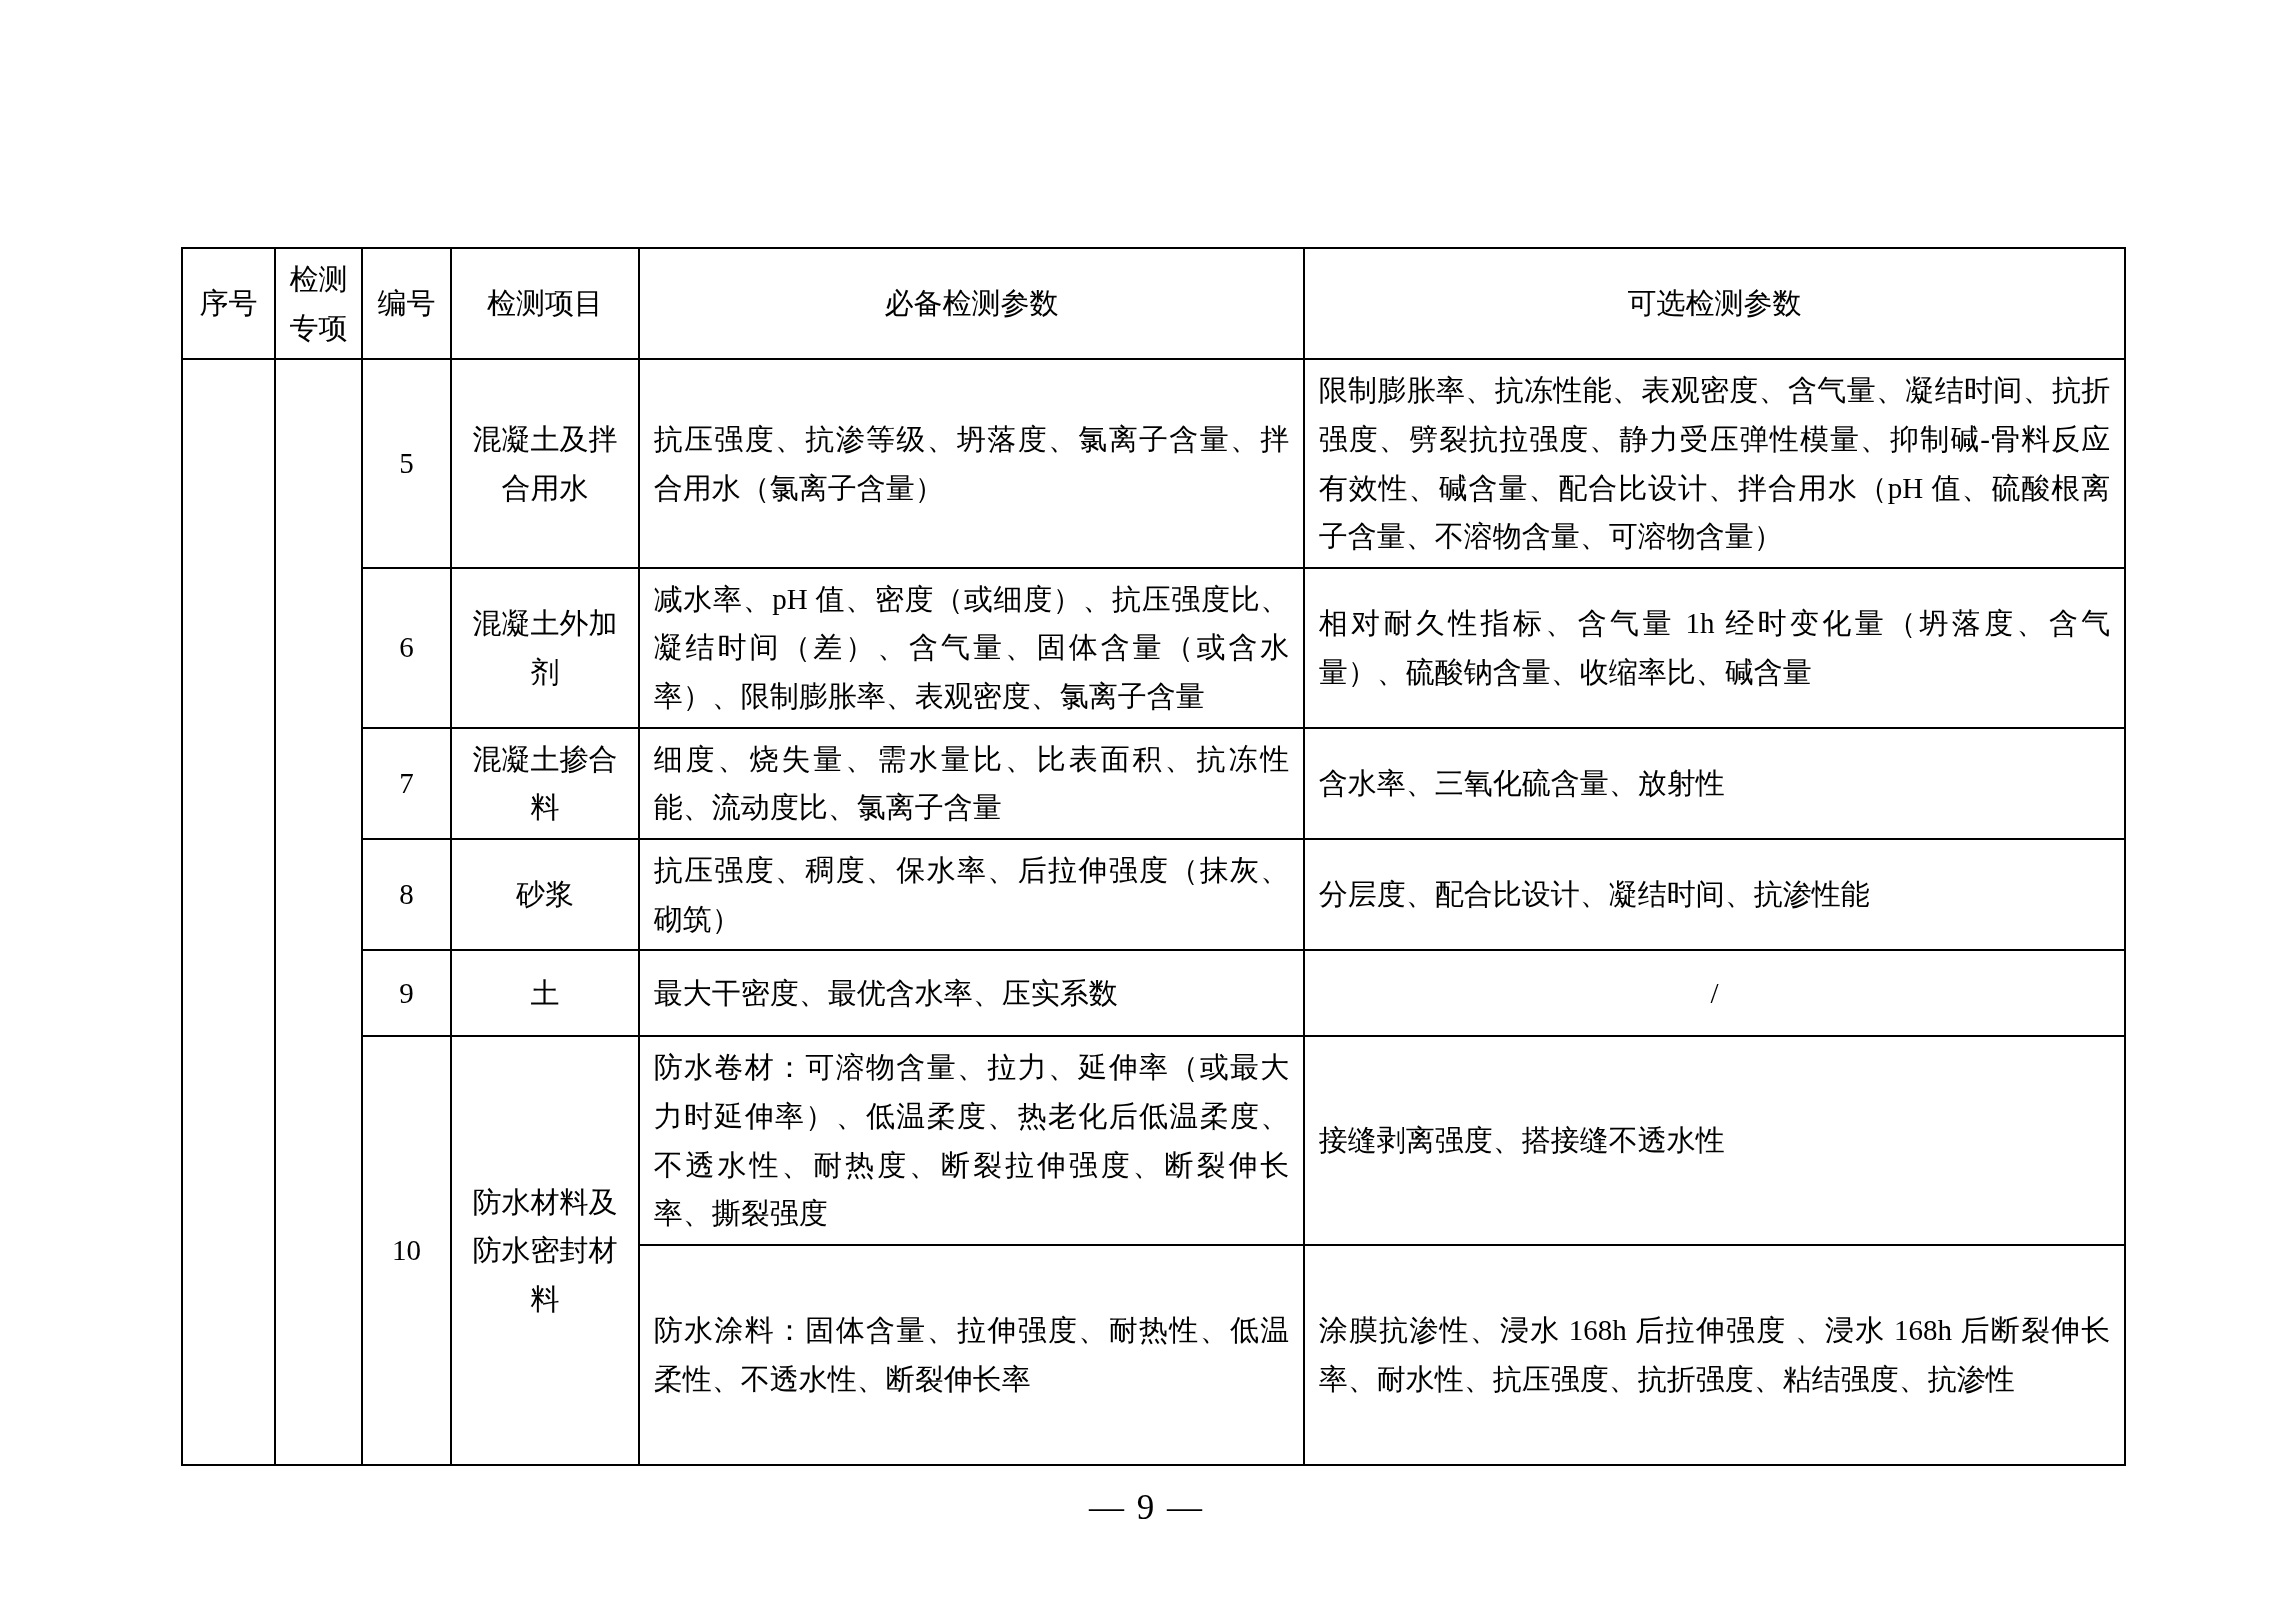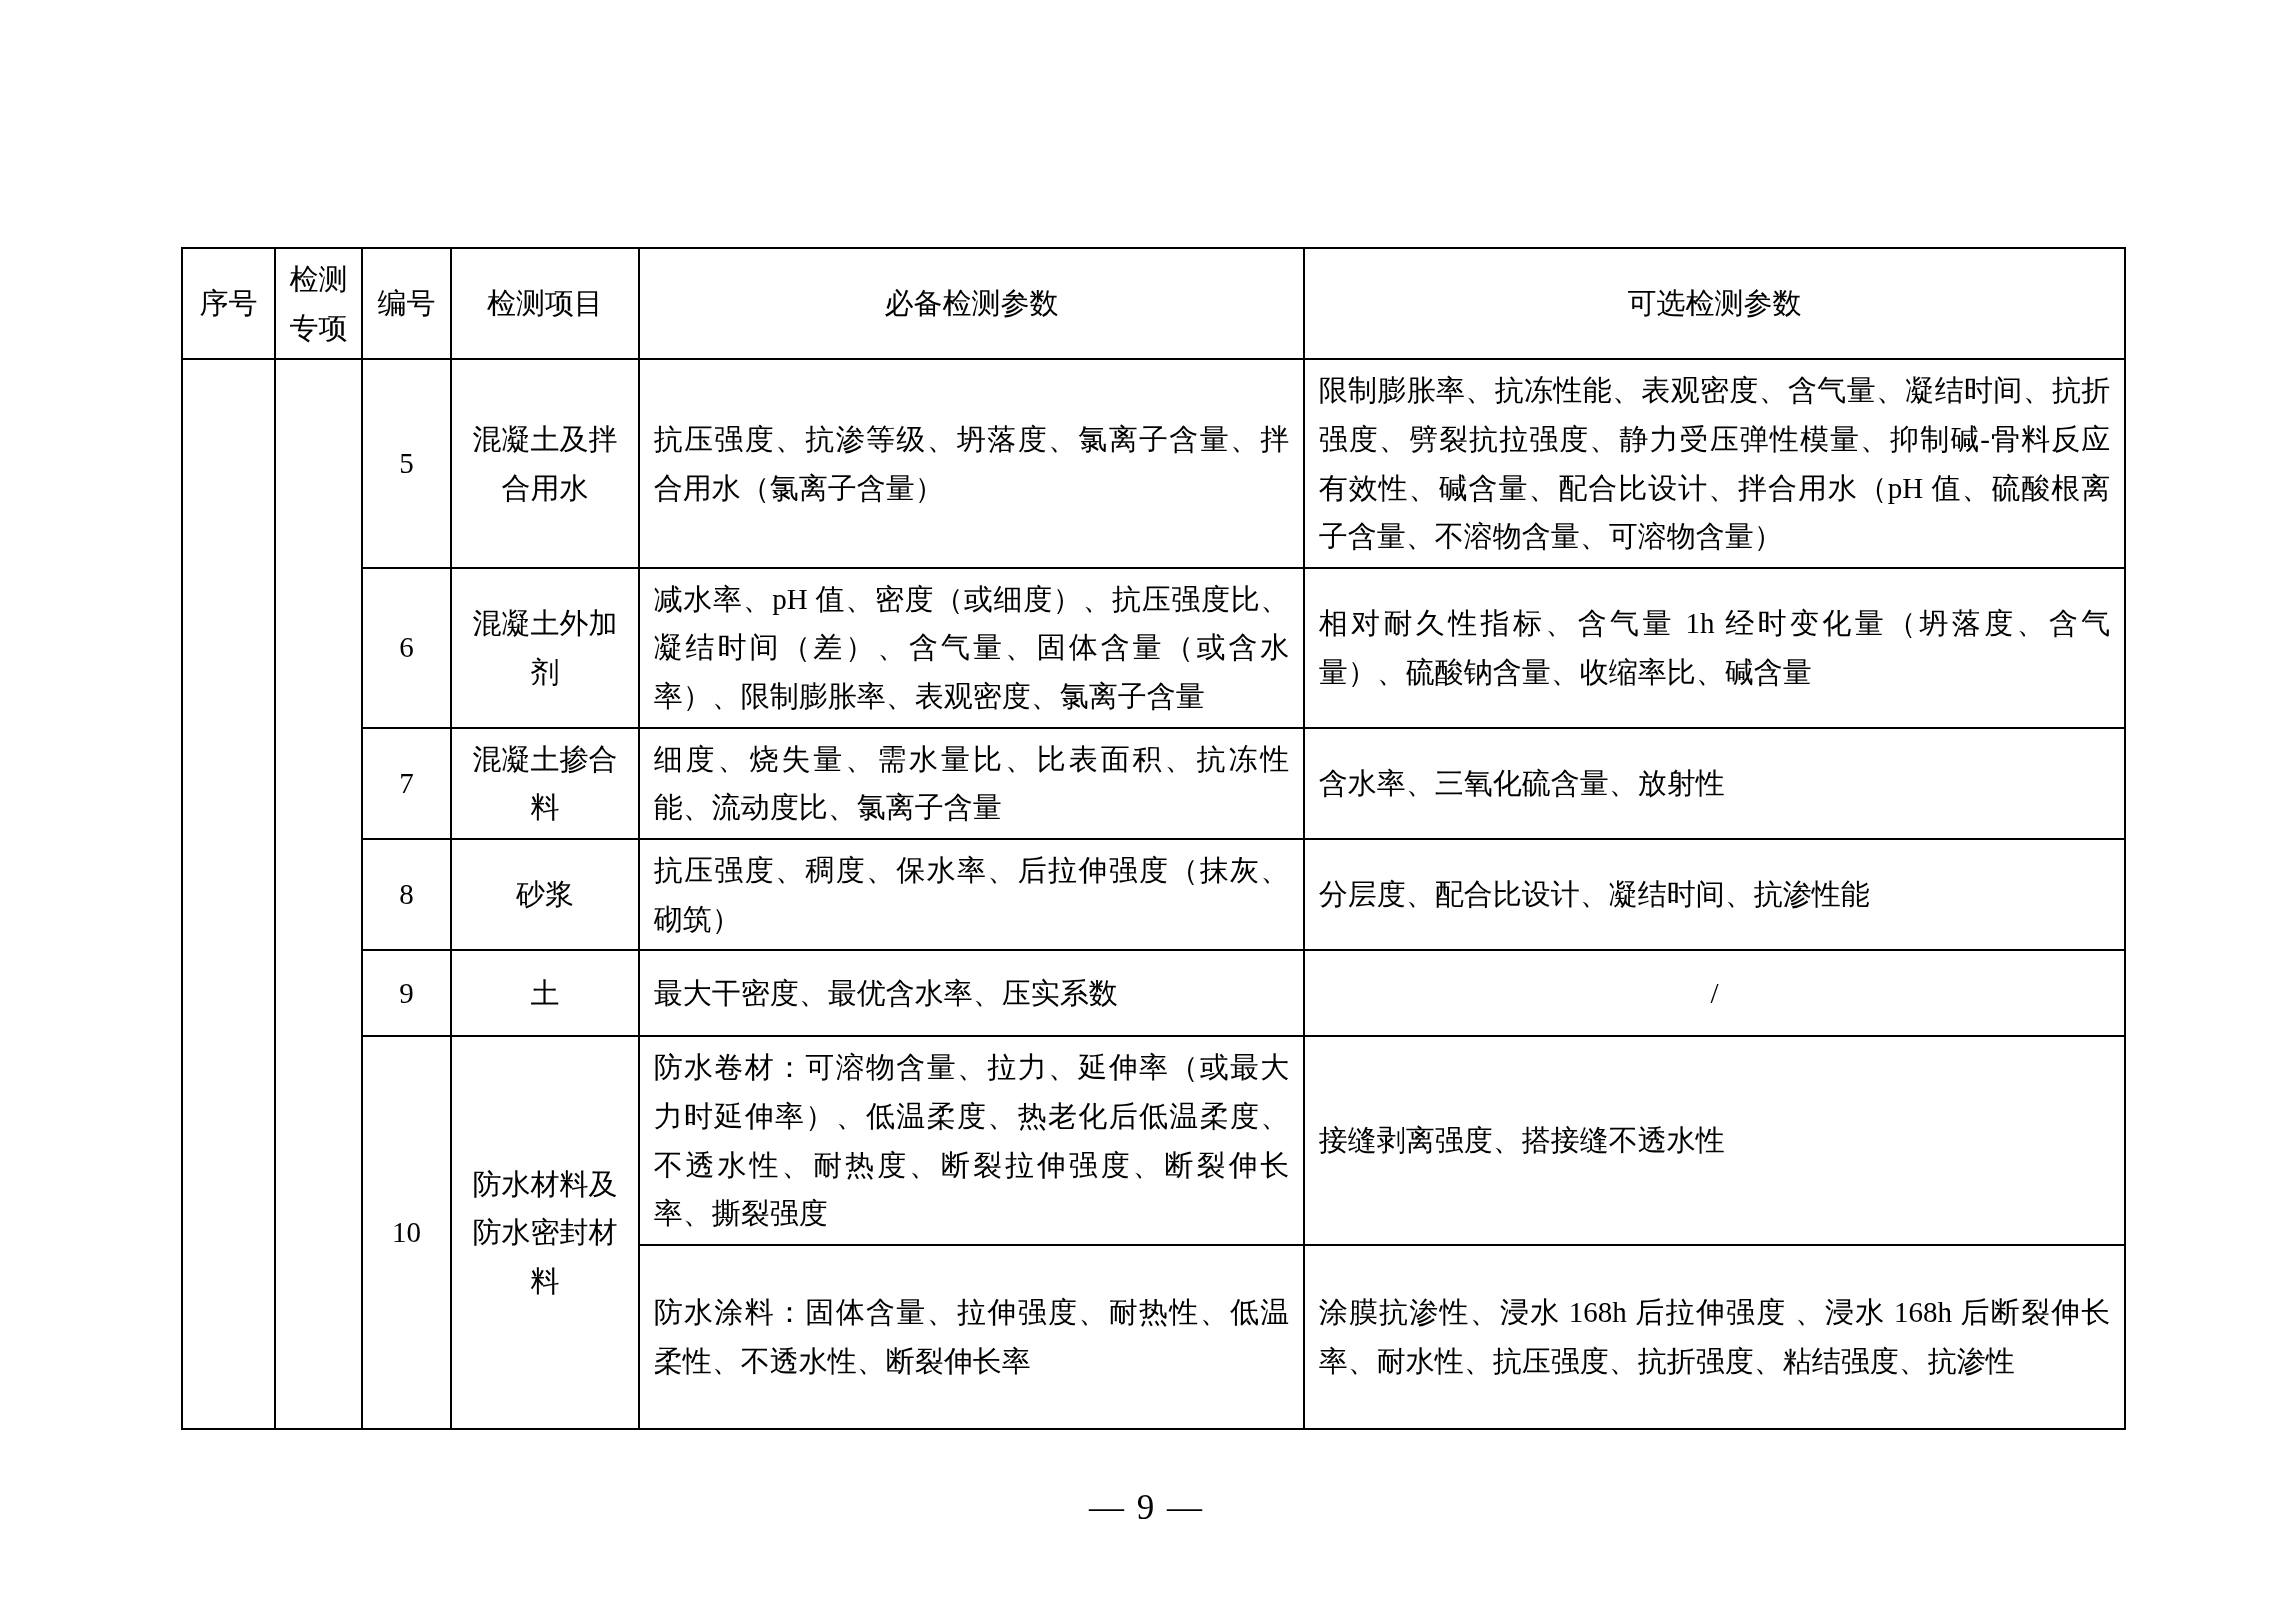--- a/index.html
+++ b/index.html
@@ -40,21 +40,21 @@
   td.num  { text-align: center; }
   td.item { text-align: center; padding: 5.9px 9.8px; margin-top: 20px; }
   td.param { text-align: justify; margin-left: 42px; }
   td.center { text-align: center; }
   tr.r5  { height: 200px; }
   tr.r6  { height: 144px; }
   tr.r7  { height: 109px; }
   tr.r8  { height: 104px; }
   tr.r9  { height: 86px;  }
   tr.r10a { height: 191px; }
-  tr.r10b { height: 184px; }
+  tr.r10b { height: 220px; }
   .footer {
     position: absolute;
     left: 0;
     top: 1488px;
     width: 2293px;
     text-align: center;
     font-size: 35px;
     letter-spacing: 2px;
   }
 </style>

